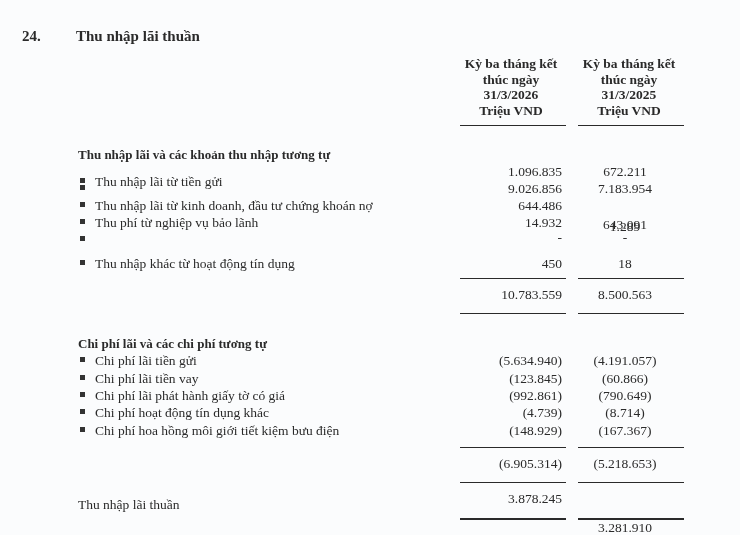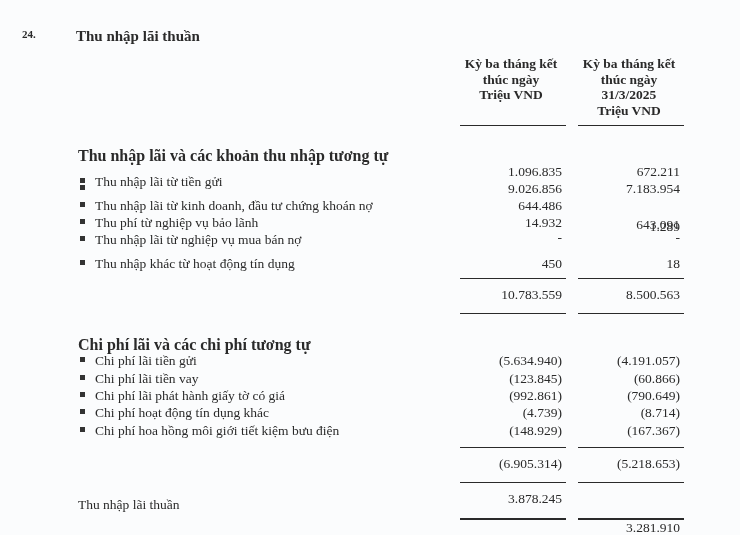--- a/index.html
+++ b/index.html
@@ -1,44 +1,45 @@
 <!DOCTYPE html>
 <html><head>
 <meta charset="utf-8">
 <style>
   html, body { margin:0; padding:0; }
   body {
     width:740px; height:535px; background:#fbfcfd; position:relative; overflow:hidden;
     font-family:"Liberation Serif","DejaVu Serif",serif; color:#2a2a2a;
   }
   .abs { position:absolute; }
-  .note-num { left:22px; top:28px; font-size:11px; font-weight:bold; }
+  .note-num { left:22px; top:28px; font-size:15px; font-weight:bold; }
   .note-title { left:76px; top:28px; font-size:15px; font-weight:bold; }
   .colhead { top:56px; width:110px; text-align:center; font-size:13.5px; font-weight:bold; line-height:15.5px; }
   .colhead .unit { display:block; }
   .hline { height:0; border-top:1.5px solid #2a2a2a; }
-  .section-title { left:78px; font-size:16px; font-weight:bold; }
+  .section-title { left:78px; font-size:13px; font-weight:bold; }
   .item { left:80px; font-size:13.5px; white-space:nowrap; }
   .item .bullet { display:inline-block; width:5px; height:5px; background:#333; margin-right:10px; vertical-align:middle; position:relative; top:-2px; }
   .num { font-size:13.5px; text-align:right; width:110px; }
   .c1 { left:452px; }
-  .c2 { left:570px; }
+  .c2 { left:570px;text-align:center; }
   .line1 { left:460px; width:106px; }
   .line2 { left:578px; width:106px; }
   .label { left:78px; font-size:13.5px; }
 </style>
 </head>
 <body>
 
 <div class="abs note-num">24.</div>
 <div class="abs note-title">Thu nhập lãi thuần</div>
 
 <div class="abs colhead" style="left:456px;">
   <span style="display:block">Kỳ ba tháng kết</span>
   <span style="display:block">thúc ngày</span>
+  <span style="display:block">31/3/2026</span>
   <span class="unit">Triệu VND</span>
 </div>
 <div class="abs colhead" style="left:574px;">
   <span style="display:block">Kỳ ba tháng kết</span>
   <span style="display:block">thúc ngày</span>
   <span style="display:block">31/3/2025</span>
   <span class="unit">Triệu VND</span>
 </div>
 <div class="abs hline line1" style="top:125px;"></div>
 <div class="abs hline line2" style="top:125px;"></div>
@@ -54,21 +55,21 @@
 <div class="abs num c2" style="top:181px;">7.183.954</div>
 
 <div class="abs item" style="top:198px;"><span class="bullet"></span><span>Thu nhập lãi từ kinh doanh, đầu tư chứng khoán nợ</span></div>
 <div class="abs num c1" style="top:198px;">644.486</div>
 <div class="abs num c2" style="top:198px;margin-top:19px;">643.091</div>
 
 <div class="abs item" style="top:215px;"><span class="bullet"></span><span>Thu phí từ nghiệp vụ bảo lãnh</span></div>
 <div class="abs num c1" style="top:215px;">14.932</div>
 <div class="abs num c2" style="top:207px;margin-top:12px;">1.289</div>
 
-<div class="abs item" style="top:232px;"><span class="bullet"></span><span>Thu nhập lãi từ nghiệp vụ mua bán nợ</span></div>
+<div class="abs item" style="top:232px;"><span class="bullet"></span></div>
 <div class="abs num c1" style="top:230px;">-</div>
 <div class="abs num c2" style="top:230px;">-</div>
 
 <div class="abs item" style="top:256px;"><span class="bullet"></span><span>Thu nhập khác từ hoạt động tín dụng</span></div>
 <div class="abs num c1" style="top:256px;">450</div>
 <div class="abs num c2" style="top:256px;">18</div>
 
 <div class="abs hline line1" style="top:278px;"></div>
 <div class="abs hline line2" style="top:278px;"></div>
 

